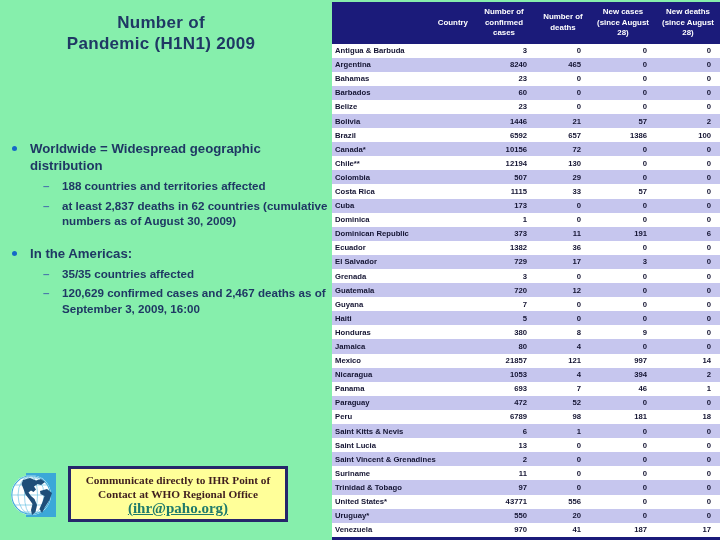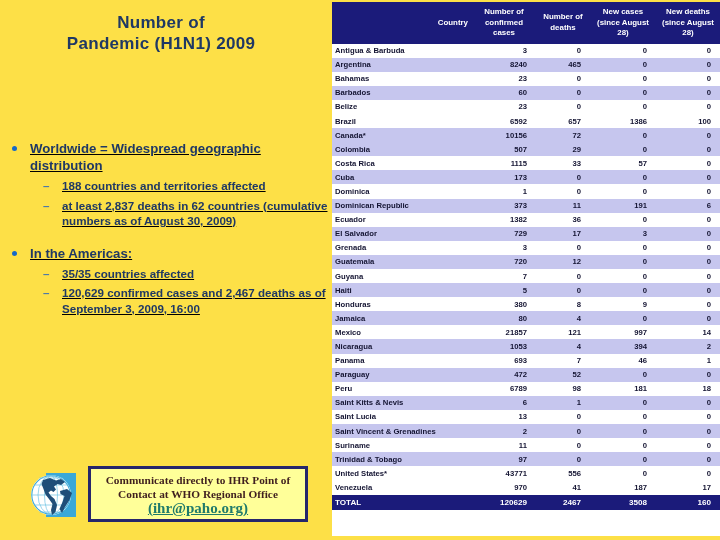--- a/index.html
+++ b/index.html
@@ -2,39 +2,39 @@
 <html><head>
 <meta charset="utf-8">
 <style>
   * { box-sizing: border-box; margin: 0; padding: 0; }
   html, body {
     width: 720px; height: 540px;
     background: #ffffff;
     font-family: "Liberation Sans", sans-serif;
     overflow: hidden;
   }
-  #slide { position: relative; width: 720px; height: 540px; background: #fde047; }
+  #slide { position: relative; width: 720px; height: 540px; background: #86efac; }
 
   
   #left-panel {
     position: absolute; left: 0; top: 0; width: 330px; height: 540px;
   }
   #slide-title {
     position: absolute; left: 0; top: 12px; width: 322px;
     text-align: center;
     color: #1F3864;
     font-weight: bold;
     font-size: 17px;
     line-height: 21px;
     letter-spacing: 0.3px;
   }
   #slide-title .tline { display: block; white-space: nowrap; }
 
   #body-content {
-    position: absolute; left: 0; top: 140px; width: 330px; text-decoration: underline;
+    position: absolute; left: 0; top: 140px; width: 330px;
   }
   .l1 {
     position: relative;
     padding-left: 30px;
     color: #1F3864;
     font-weight: bold;
     font-size: 13.2px;
     line-height: 17px;
     margin-bottom: 2px;
   }
@@ -53,21 +53,21 @@
     margin-top: 4px;
   }
   .l2 .dash {
     position: absolute; left: 43px; top: 0;
     color: #4A77AA; font-weight: bold; font-size: 11.6px;
   }
   .spacer { height: 16px; }
 
   
   #footer-group {
-    position: absolute; left: 30px; top: 466px;
+    position: absolute; left: 10px; top: 466px;
     width: 280px; height: 60px;
   }
   #paho-globe {
     position: absolute; left: 0; top: 3px;
     width: 48px; height: 52px;
   }
   #ihr-box {
     position: absolute; left: 58px; top: 0;
     width: 220px; height: 56px;
     background: #FFFF99;
@@ -279,34 +279,48 @@
             <td class="num">0</td>
             <td class="num">0</td>
           </tr>
           <tr class="odd">
             <td class="name">Belize</td>
             <td class="num">23</td>
             <td class="num">0</td>
             <td class="num">0</td>
             <td class="num">0</td>
           </tr>
+          <tr class="even">
+            <td class="name">Bolivia</td>
+            <td class="num">1446</td>
+            <td class="num">21</td>
+            <td class="num">57</td>
+            <td class="num">2</td>
+          </tr>
           <tr class="odd">
             <td class="name">Brazil</td>
             <td class="num">6592</td>
             <td class="num">657</td>
             <td class="num">1386</td>
             <td class="num">100</td>
           </tr>
           <tr class="even">
             <td class="name">Canada*</td>
             <td class="num">10156</td>
             <td class="num">72</td>
             <td class="num">0</td>
             <td class="num">0</td>
           </tr>
+          <tr class="odd">
+            <td class="name">Chile**</td>
+            <td class="num">12194</td>
+            <td class="num">130</td>
+            <td class="num">0</td>
+            <td class="num">0</td>
+          </tr>
           <tr class="even">
             <td class="name">Colombia</td>
             <td class="num">507</td>
             <td class="num">29</td>
             <td class="num">0</td>
             <td class="num">0</td>
           </tr>
           <tr class="odd">
             <td class="name">Costa Rica</td>
             <td class="num">1115</td>
@@ -458,20 +472,27 @@
             <td class="name">Trinidad &amp; Tobago</td>
             <td class="num">97</td>
             <td class="num">0</td>
             <td class="num">0</td>
             <td class="num">0</td>
           </tr>
           <tr class="odd">
             <td class="name">United States*</td>
             <td class="num">43771</td>
             <td class="num">556</td>
+            <td class="num">0</td>
+            <td class="num">0</td>
+          </tr>
+          <tr class="even">
+            <td class="name">Uruguay*</td>
+            <td class="num">550</td>
+            <td class="num">20</td>
             <td class="num">0</td>
             <td class="num">0</td>
           </tr>
           <tr class="odd">
             <td class="name">Venezuela</td>
             <td class="num">970</td>
             <td class="num">41</td>
             <td class="num">187</td>
             <td class="num">17</td>
           </tr>

